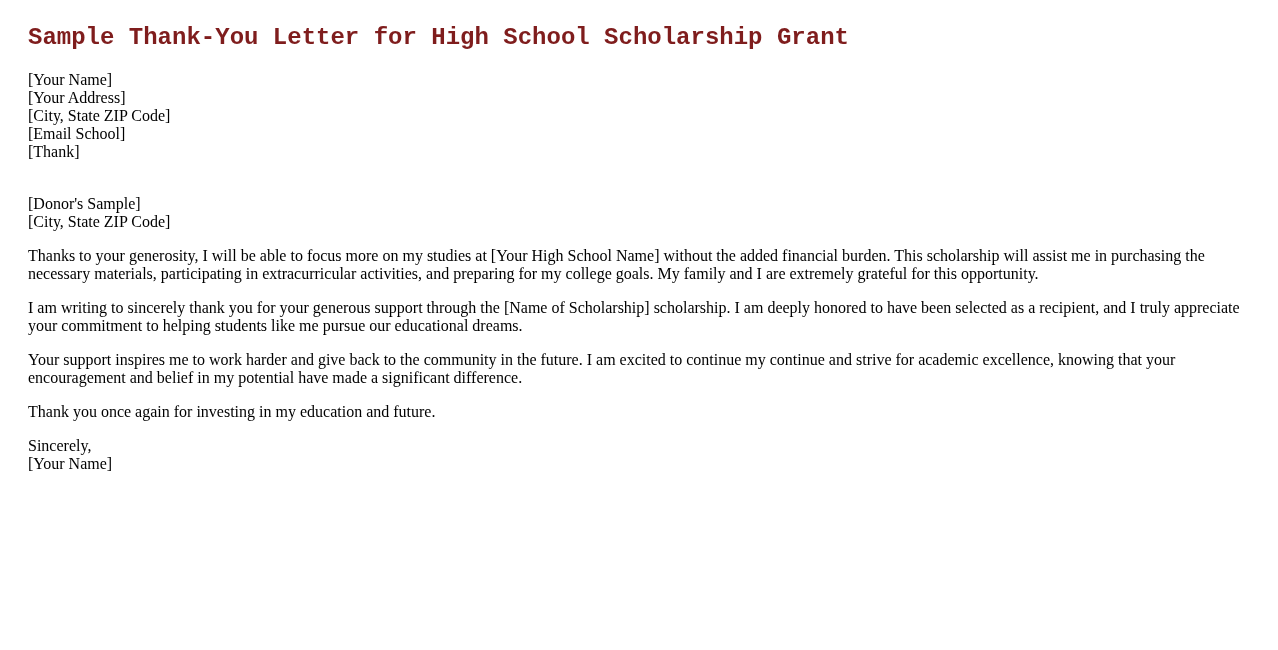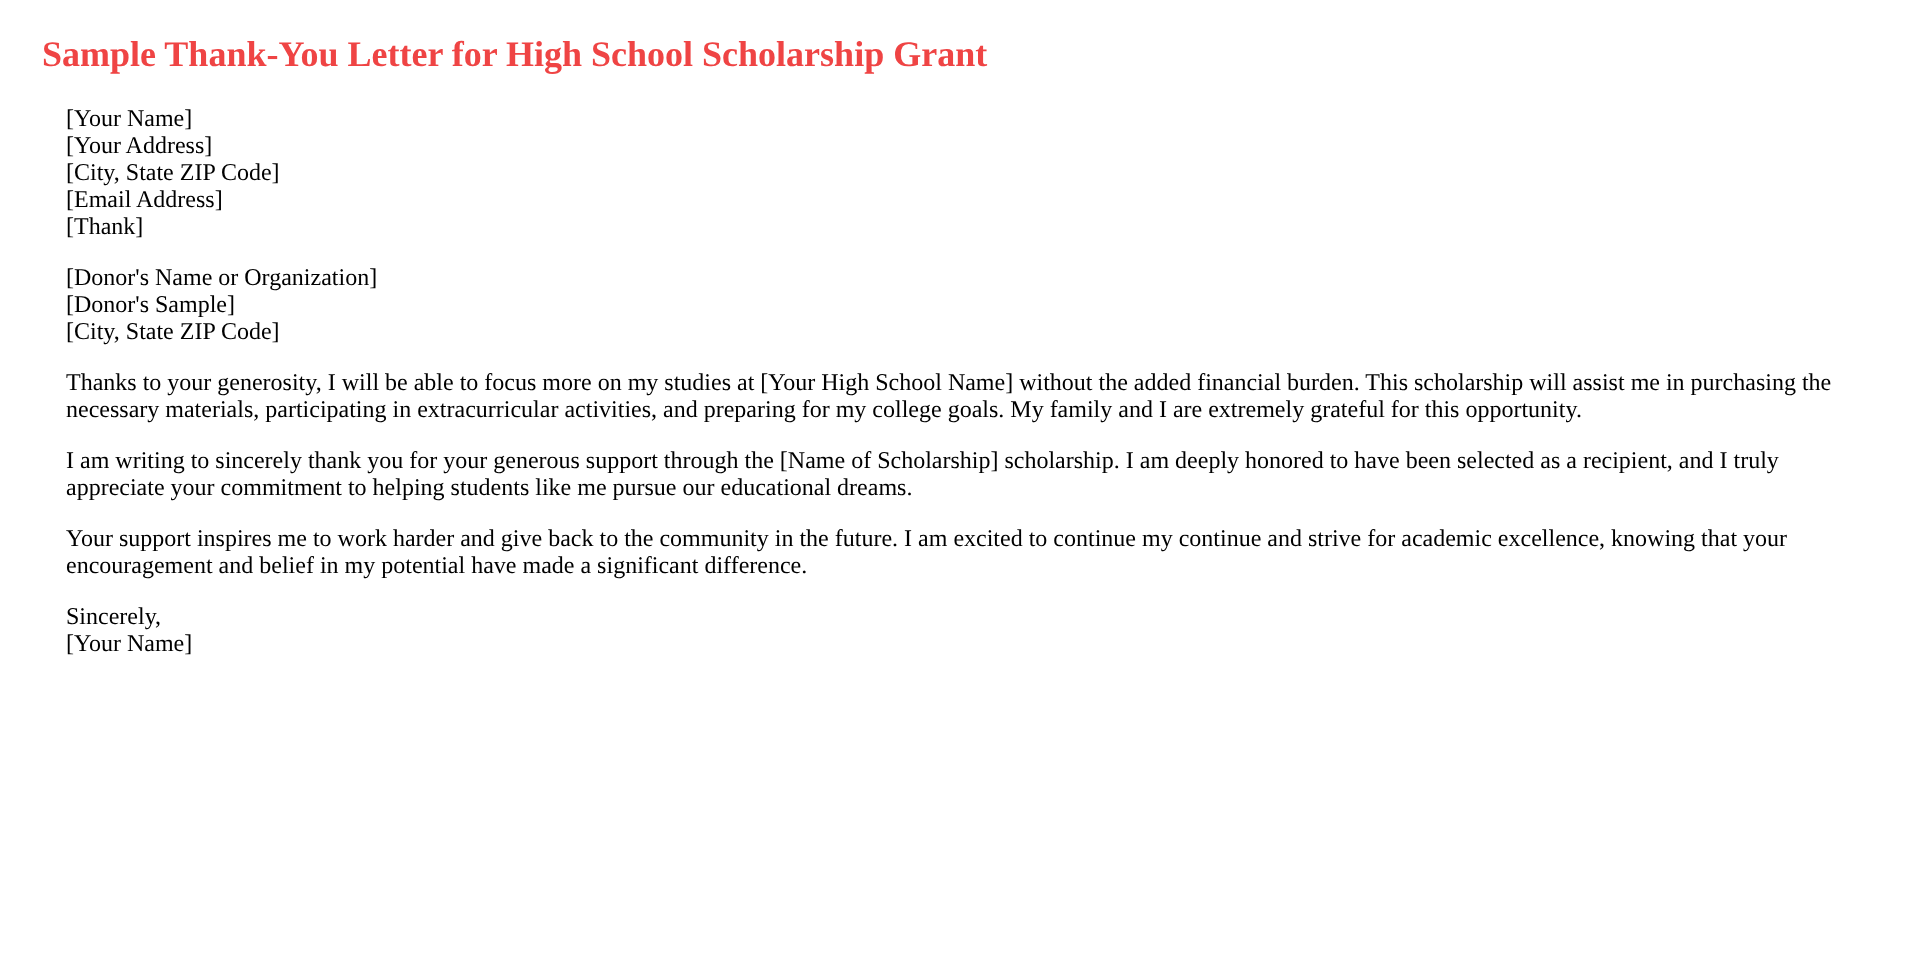--- a/index.html
+++ b/index.html
@@ -13,64 +13,65 @@
     box-sizing: border-box;
     padding: 24px 28px 0 28px;
     overflow: hidden;
     background: #ffffff;
     color: #000000;
     font-family: "Liberation Serif", "DejaVu Serif", serif;
     font-size: 16px;
     line-height: normal;
   }
   .page-title {
-    font-family: Liberation Serif, serif;
+    font-family: Liberation Mono, monospace;
     font-size: 24px;
     font-weight: bold;
     margin: 0 0 20px 0;
-    color: #ef4444;
+    color: #7f1d1d;
   }
   p {
-    margin: 16px 16px;
+    margin: 16px 0;
   }
   .tofu {
     display: inline-block;
     font-family: "DejaVu Sans", sans-serif;
     font-size: 14px;
     transform: scale(0.85, 1.12);
     transform-origin: bottom center;
   }
 </style>
 </head>
 <body>
 
 <div class="page">
 
   <h1 class="page-title">Sample Thank-You Letter for High School Scholarship Grant</h1>
 
   <p>
     <span>[Your Name]</span><br>
     <span>[Your Address]</span><br>
     <span>[City, State ZIP Code]</span><br>
-    <span>[Email Address]</span><br>
+    <span>[Email School]</span><br>
     <span>[Thank]</span>
   </p>
 
   <p>
-    <span>[Donor's Name or Organization]</span><br>
+    <br>
     <span>[Donor's Sample]</span><br>
     <span>[City, State ZIP Code]</span>
   </p>
 
 
   <p>Thanks to your generosity, I will be able to focus more on my studies at [Your High School Name] without the added financial burden. This scholarship will assist me in purchasing the necessary materials, participating in extracurricular activities, and preparing for my college goals. My family and I are extremely grateful for this opportunity.</p>
 
   <p>I am writing to sincerely thank you for your generous support through the [Name of Scholarship] scholarship. I am deeply honored to have been selected as a recipient, and I truly appreciate your commitment to helping students like me pursue our educational dreams.</p>
 
   <p>Your support inspires me to work harder and give back to the community in the future. I am excited to continue my continue and strive for academic excellence, knowing that your encouragement and belief in my potential have made a significant difference.</p>
 
+  <p>Thank you once again for investing in my education and future.</p>
 
   <p>
     <span>Sincerely,</span><br>
     <span>[Your Name]</span>
   </p>
 
 </div>
 
 </body></html>

